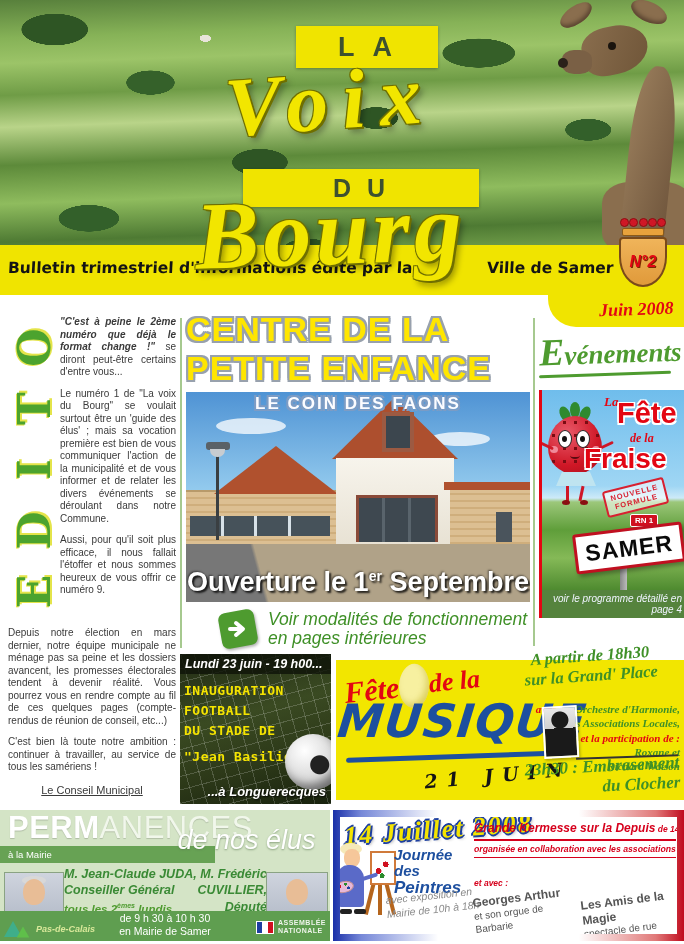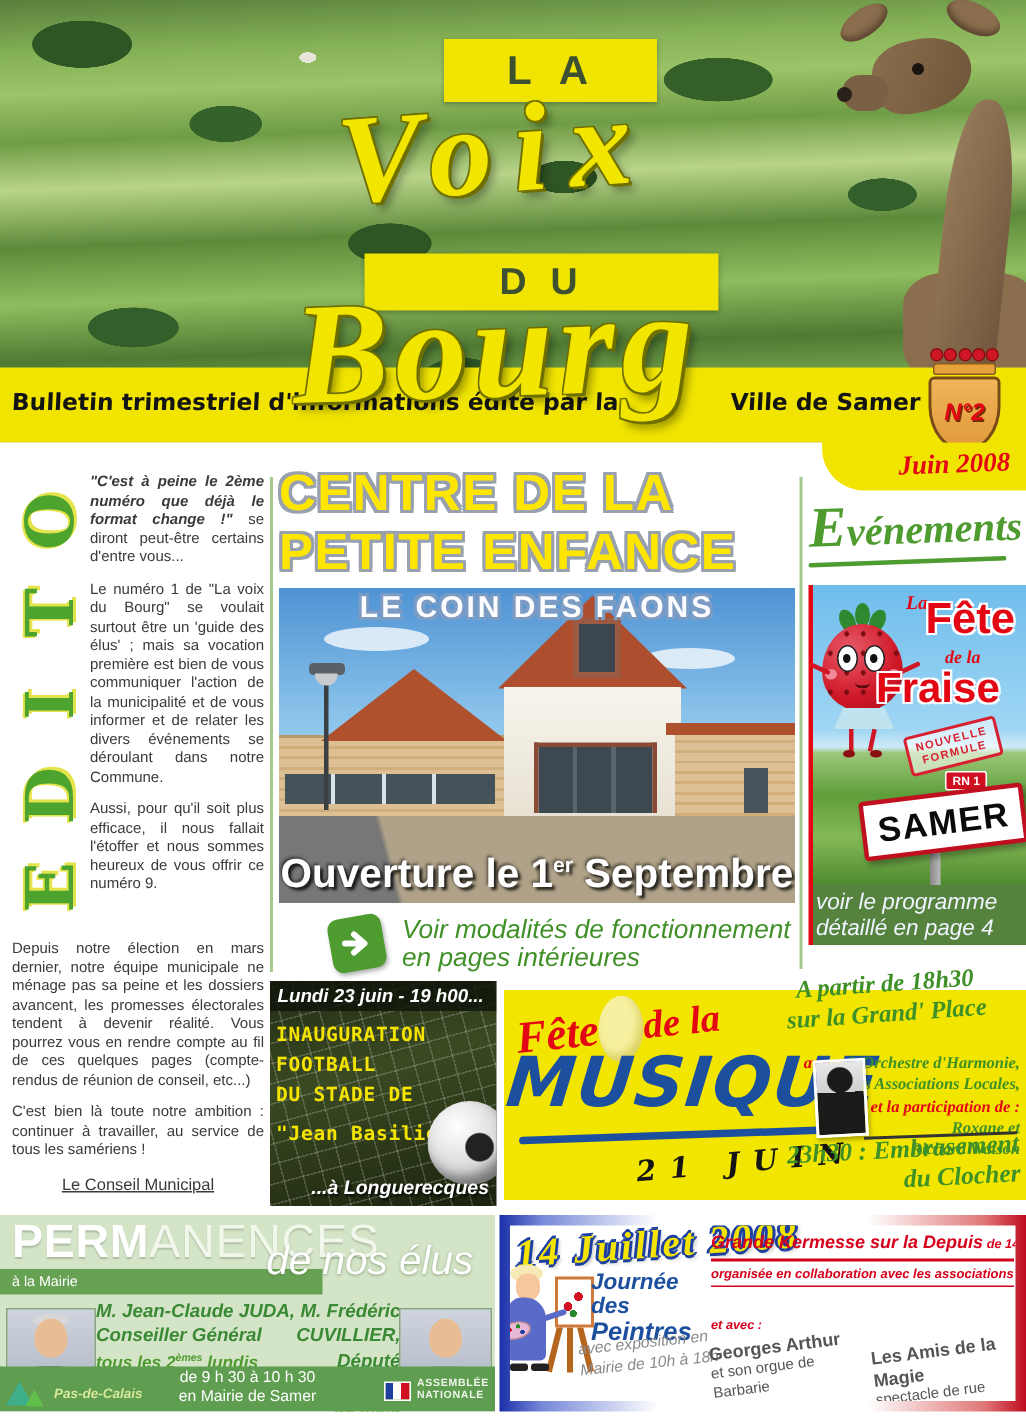--- a/index.html
+++ b/index.html
@@ -42,21 +42,21 @@
   .script{position:absolute;font-family:"Liberation Serif",serif;font-style:italic;font-weight:700;
     color:#f2e600;z-index:3;
     text-shadow:2px 2px 0 #6f6f00,-1px -1px 0 #6f6f00,1px -1px 0 #6f6f00,-1px 1px 0 #6f6f00,4px 5px 6px rgba(0,0,0,.35);}
   .voix{left:225px;top:52px;font-size:84px;letter-spacing:14px;transform:rotate(-4deg);}
   .bourg{left:195px;top:176px;font-size:96px;letter-spacing:4px;transform:rotate(-2deg);z-index:6;}
   .yellowbar{position:absolute;left:0;top:245px;width:684px;height:50px;background:#f0e400;z-index:4;}
   .bulletin{position:absolute;left:8px;top:14px;font-family:"DejaVu Sans",sans-serif;font-weight:700;
     font-size:15.5px;color:#141414;transform:skewX(-3deg);}
   .city{position:absolute;left:487px;top:14px;font-family:"DejaVu Sans",sans-serif;font-weight:700;
     font-size:15.5px;color:#141414;transform:skewX(-3deg);}
-  .crest{position:absolute;left:616px;top:232px;width:54px;height:72px;z-index:7;}
+  .crest{position:absolute;left:616px;top:218px;width:54px;height:72px;z-index:7;}
   .crown{display:flex;justify-content:space-between;width:46px;margin:0 auto;padding:0 1px;}
   .crown i{width:7px;height:7px;border-radius:50%;background:#cf1726;border:1px solid #8a0f12;}
   .crown-band{width:40px;height:6px;background:#e8a23c;border:1px solid #8a5a1a;border-radius:2px;margin:1px auto 0;}
   .shield{width:44px;height:46px;margin:1px auto 0;background:linear-gradient(#f0b45a,#e09a3a);
     border:2px solid #7a4a1a;border-radius:4px 4px 50% 50%/4px 4px 60% 60%;
     display:flex;align-items:center;justify-content:center;}
   .shield span{color:#e30613;font-weight:800;font-style:italic;font-size:16px;text-shadow:1px 1px 0 #7a2a00;}
   .issue-blob{position:absolute;left:548px;top:291px;width:136px;height:36px;background:#f0e400;
     border-radius:0 0 0 28px;z-index:5;display:flex;align-items:center;justify-content:flex-end;padding-right:10px;box-sizing:border-box;}
   .issue-blob span{font-family:"Liberation Serif",serif;font-style:italic;font-weight:800;font-size:18px;
@@ -81,21 +81,21 @@
   .div-v2{left:533px;top:318px;height:328px;}
 
   
   .centre{position:absolute;left:186px;top:310px;width:344px;}
   .headline{text-align:left;font-weight:800;font-size:34px;line-height:39px;color:#ffe600;letter-spacing:1px;
     text-shadow:2px 2px 0 #98a1ad,-2px -2px 0 #98a1ad,2px -2px 0 #98a1ad,-2px 2px 0 #98a1ad,
                 0 2px 0 #98a1ad,2px 0 0 #98a1ad,0 -2px 0 #98a1ad,-2px 0 0 #98a1ad;}
   .photo{position:relative;width:344px;height:210px;margin-top:4px;overflow:hidden;
     background:linear-gradient(#4f93d4,#9fd4f2 55%,#c8e8f8 75%);}
   .ph-cloud{position:absolute;background:rgba(255,255,255,.75);border-radius:50%;}
-  .ph-title{position:absolute;top:2px;width:100%;text-align:center;font-weight:800;font-size:20px;
+  .ph-title{position:absolute;top:2px;width:100%;text-align:center;font-weight:800;font-size:17px;
     color:#fcfcff;letter-spacing:2px;z-index:5;
     text-shadow:2px 2px 0 #7d9cc4,-2px -2px 0 #7d9cc4,2px -2px 0 #7d9cc4,-2px 2px 0 #7d9cc4;}
   .ph-ground{position:absolute;left:0;bottom:0;width:100%;height:64px;
     background:linear-gradient(75deg,#777 0 22%,#b0a288 23%),linear-gradient(#cfc2a8,#b0a288);}
   .wood{background:repeating-linear-gradient(180deg,#dcbf92 0 5px,#cfae7c 5px 7px);}
   .ph-wing-left{position:absolute;left:0;bottom:58px;width:150px;height:52px;border-top:2px solid #b89a6a;}
   .ph-windows-left{position:absolute;left:4px;bottom:66px;width:140px;height:20px;
     background:linear-gradient(90deg,#46525a 0 22%,#d8e2e8 22% 24%,#46525a 24% 46%,#d8e2e8 46% 48%,
                #46525a 48% 70%,#d8e2e8 70% 72%,#46525a 72% 100%);}
   .ph-roof-left{position:absolute;left:28px;bottom:108px;width:0;height:0;
@@ -177,21 +177,21 @@
   .fr-stamp{position:absolute;left:62px;top:94px;transform:rotate(-14deg);border:2px solid #d82030;
     color:#d82030;font-size:7.5px;font-weight:800;padding:2px 5px;border-radius:3px;
     background:rgba(255,255,255,.55);text-align:center;line-height:1.25;letter-spacing:1px;}
   .fr-rn{position:absolute;left:88px;top:124px;background:#d01020;color:#fff;font-size:8px;font-weight:700;
     padding:1px 4px;border:1px solid #fff;border-radius:2px;}
   .fr-sign{position:absolute;left:32px;top:138px;width:104px;height:34px;background:#fff;
     border:3px solid #c01020;border-radius:3px;transform:rotate(-7deg);
     display:flex;align-items:center;justify-content:center;box-shadow:2px 3px 4px rgba(0,0,0,.35);}
   .fr-sign span{font-size:23px;font-weight:900;color:#0a0a0a;letter-spacing:1px;}
   .fr-pole{position:absolute;left:78px;top:174px;width:7px;height:26px;background:linear-gradient(90deg,#888,#bbb);}
-  .fr-footer{background:#55833d;color:#f0f4ff;font-style:italic;font-size:15px;text-align:left;padding:3px 2px;}
+  .fr-footer{background:#55833d;color:#f0f4ff;font-style:italic;font-size:10px;text-align:right;padding:3px 2px;}
 
   
   .musique{position:absolute;left:336px;top:660px;width:348px;height:140px;background:#f2e600;}
   .mu-fete{position:absolute;left:8px;top:4px;transform:rotate(-6deg);display:flex;align-items:center;gap:2px;
     font-family:"Liberation Serif",serif;font-style:italic;font-weight:800;color:#e30613;}
   .mu-fete .t1{font-size:30px;}
   .mu-egg{width:30px;height:44px;background:#f7f0a0;border-radius:50%;transform:rotate(8deg);margin:0 -2px;
     box-shadow:inset -3px -4px 6px rgba(180,160,0,.4);}
   .mu-fete .t2{font-size:26px;}
   .mu-word{position:absolute;left:2px;top:34px;font-family:"DejaVu Sans",sans-serif;font-weight:900;

